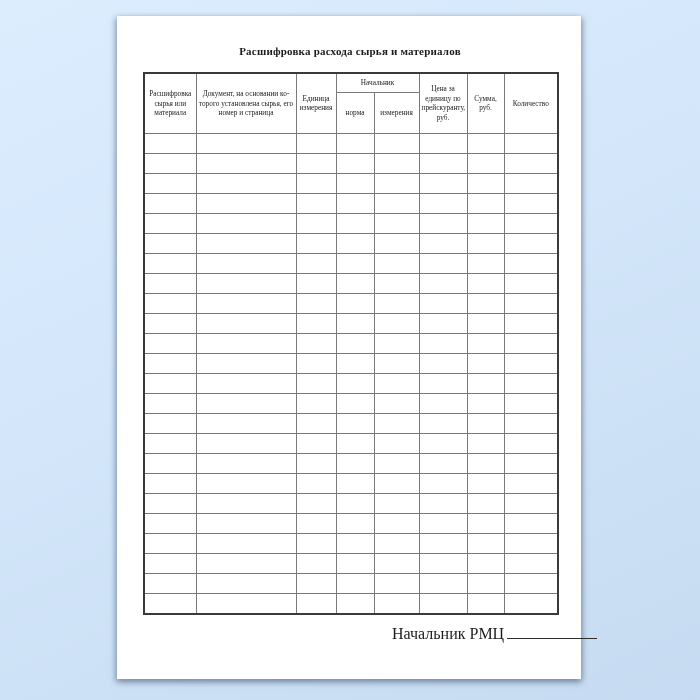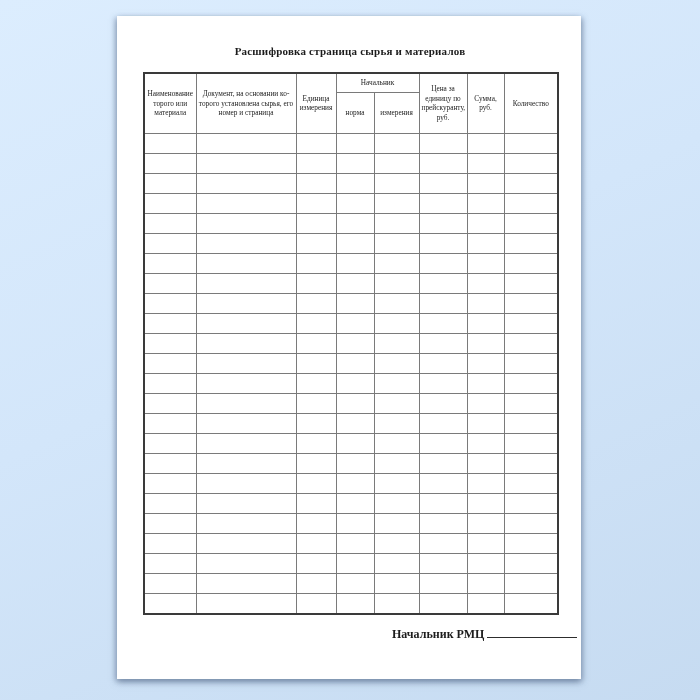--- a/index.html
+++ b/index.html
@@ -70,58 +70,57 @@
   .col-document   { width: 100px; }
   .col-unit       { width: 40px; }
   .col-norm       { width: 38px; }
   .col-actual     { width: 45px; }
   .col-price      { width: 48px; }
   .col-sum        { width: 37px; }
   .col-note       { width: 54px; }
   .signatures {
     position: absolute;
     left: 275px; top: 609px;
-    font-size: 12px;
+    font-size: 16px;
     line-height: 18px;
     white-space: nowrap;
-    font-weight: bold;
   }
   .sig-row { height: 18px; }
   .sig-blank {
     display: inline-block;
     height: 10px;
     border-bottom: 1px solid #2d2d2d;
     margin-left: 3px;
     vertical-align: baseline;
   }
   .sig-blank.w1 { width: 90px; }
   .sig-blank.w2 { width: 108px; }
 </style>
 </head>
 <body>
 
 <div class="screen">
   <div class="page">
 
-    <div class="doc-title">Расшифровка страница сырья и материалов</div>
+    <div class="doc-title">Расшифровка расхода сырья и материалов</div>
 
     <table class="form-table">
       <colgroup>
         <col class="col-material">
         <col class="col-document">
         <col class="col-unit">
         <col class="col-norm">
         <col class="col-actual">
         <col class="col-price">
         <col class="col-sum">
         <col class="col-note">
       </colgroup>
       <thead>
         <tr class="header-top">
-          <th rowspan="2">Наименование торого или материала</th>
+          <th rowspan="2">Расшифровка сырья или материала</th>
           <th rowspan="2">Документ, на основании ко- торого установлена сырья, его номер и страница</th>
           <th rowspan="2">Единица измерения</th>
           <th colspan="2">Начальник</th>
           <th rowspan="2">Цена за единицу по прейскуранту, руб.</th>
           <th rowspan="2">Сумма, руб.</th>
           <th rowspan="2">Количество</th>
         </tr>
         <tr class="header-sub">
           <th>норма</th>
           <th>измерения</th>

